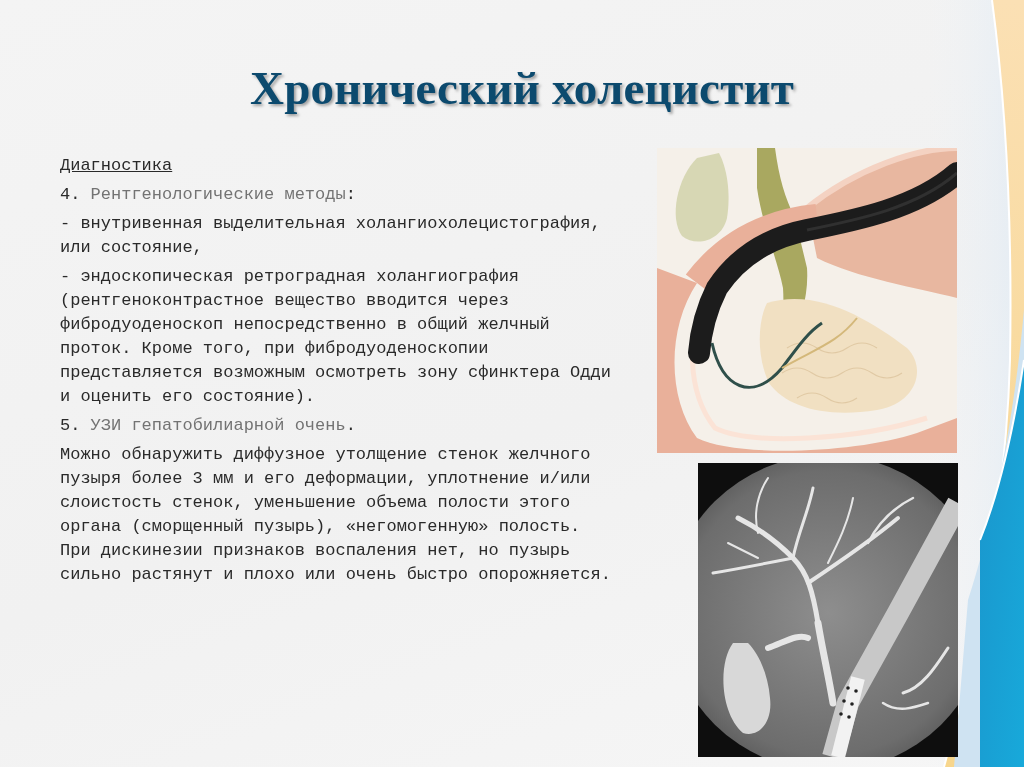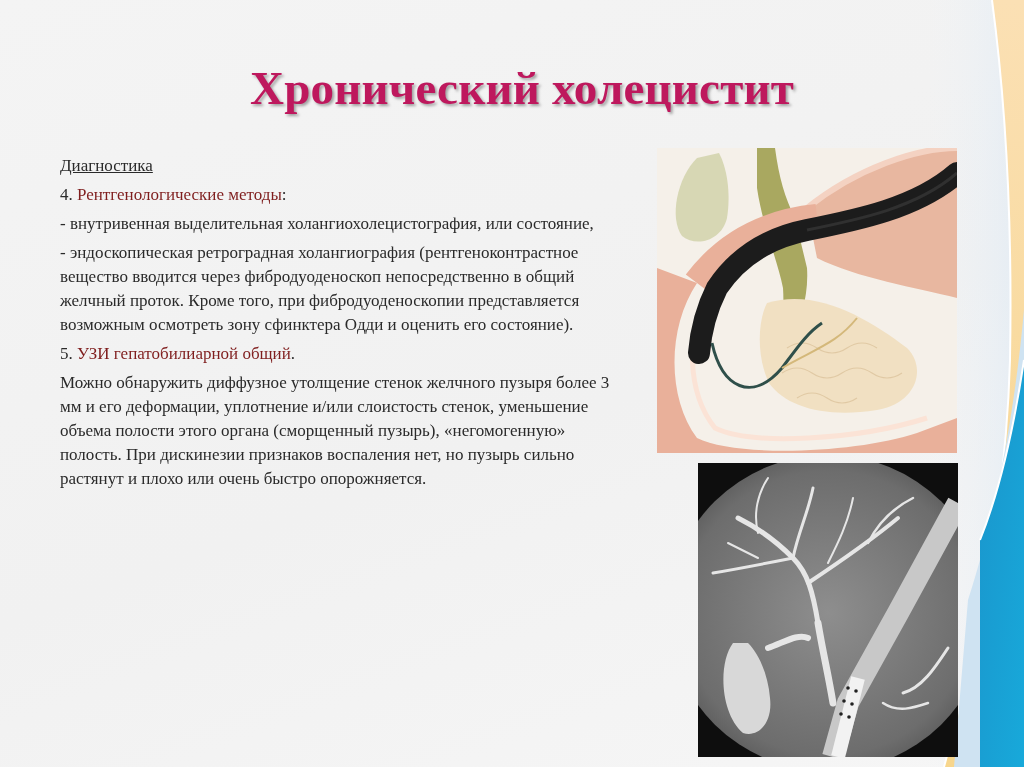--- a/index.html
+++ b/index.html
@@ -17,38 +17,38 @@
     .title {
       position: absolute;
       left: 0; width: 1024px;
       top: 58px;
       text-align: center;
       padding-left: 20px;
       font-family: "Liberation Serif", "DejaVu Serif", serif;
       font-weight: bold;
       font-size: 47px;
       line-height: 60px;
-      color: #be185d;
+      color: #0c4a6e;
       text-shadow: 2px 2px 3px rgba(0,0,0,0.35);
       letter-spacing: 0.2px;
     }
 
     
     .content {
       position: absolute;
       left: 60px;
       top: 154px;
       width: 560px;
       font-size: 17px;
       line-height: 24px;
       color: #2a2a2a;
     }
-    .content p { margin-bottom: 5px; }
+    .content p { margin-bottom: 5px; font-family: Liberation Mono, monospace; }
     .content .heading { text-decoration: underline; }
-    .content .red { color: #7f1d1d; }
+    .content .red { color: #737373; }
 
     
     .img-endoscope {
       position: absolute;
       left: 657px; top: 148px;
       width: 300px; height: 305px;
       background: #f6f2ec;
       overflow: hidden;
     }
     .img-xray {
@@ -100,21 +100,21 @@
   </p>
 
   <p>
     <span>4. </span><span class="red">Рентгенологические методы</span><span>:</span>
   </p>
 
   <p>- внутривенная выделительная холангиохолецистография, или состояние,</p>
   <p>- эндоскопическая ретроградная холангиография (рентгеноконтрастное вещество вводится через фибродуоденоскоп непосредственно в общий желчный проток. Кроме того, при фибродуоденоскопии представляется возможным осмотреть зону сфинктера Одди и оценить его состояние).</p>
 
   <p>
-    <span>5. </span><span class="red">УЗИ гепатобилиарной общий</span><span>.</span>
+    <span>5. </span><span class="red">УЗИ гепатобилиарной очень</span><span>.</span>
   </p>
 
   <p>Можно обнаружить диффузное утолщение стенок желчного пузыря более 3 мм и его деформации, уплотнение и/или слоистость стенок, уменьшение объема полости этого органа (сморщенный пузырь), «негомогенную» полость. При дискинезии признаков воспаления нет, но пузырь сильно растянут и плохо или очень быстро опорожняется.</p>
 
 </div>
 
 <div class="img-endoscope">
   <svg viewBox="0 0 300 305" preserveAspectRatio="none">
     <rect width="300" height="305" fill="#f5f0e9"></rect>
 

